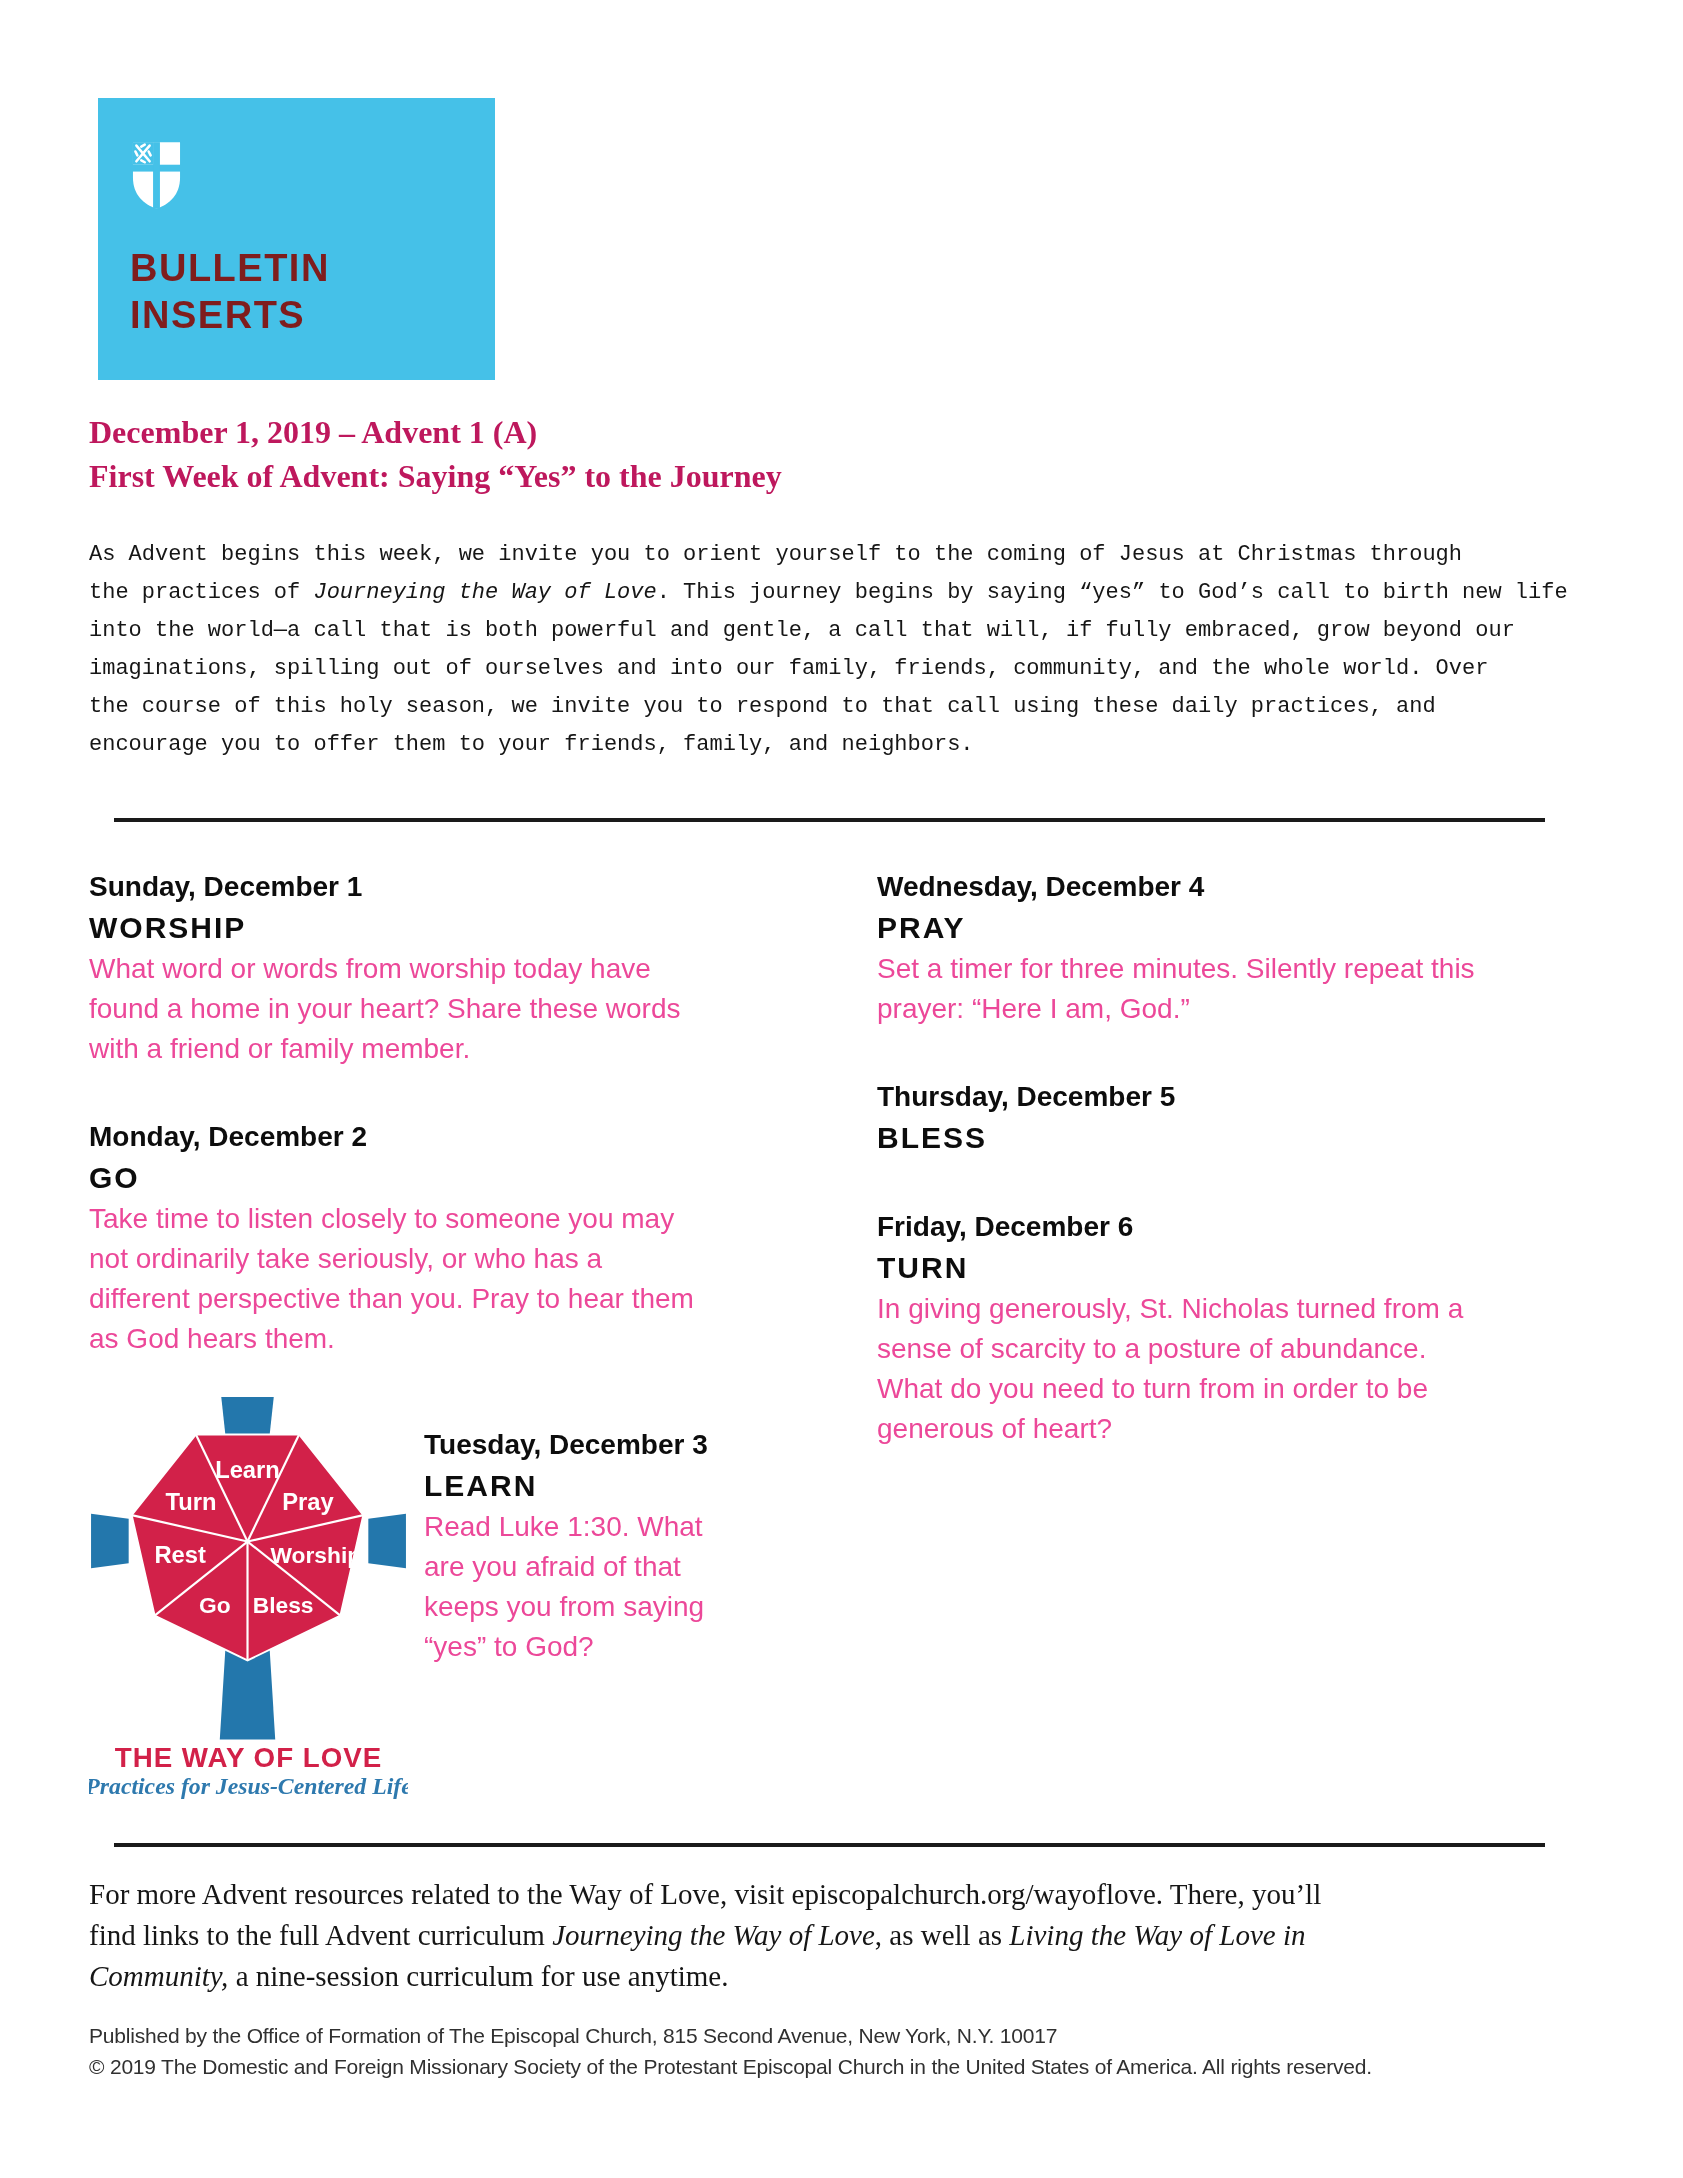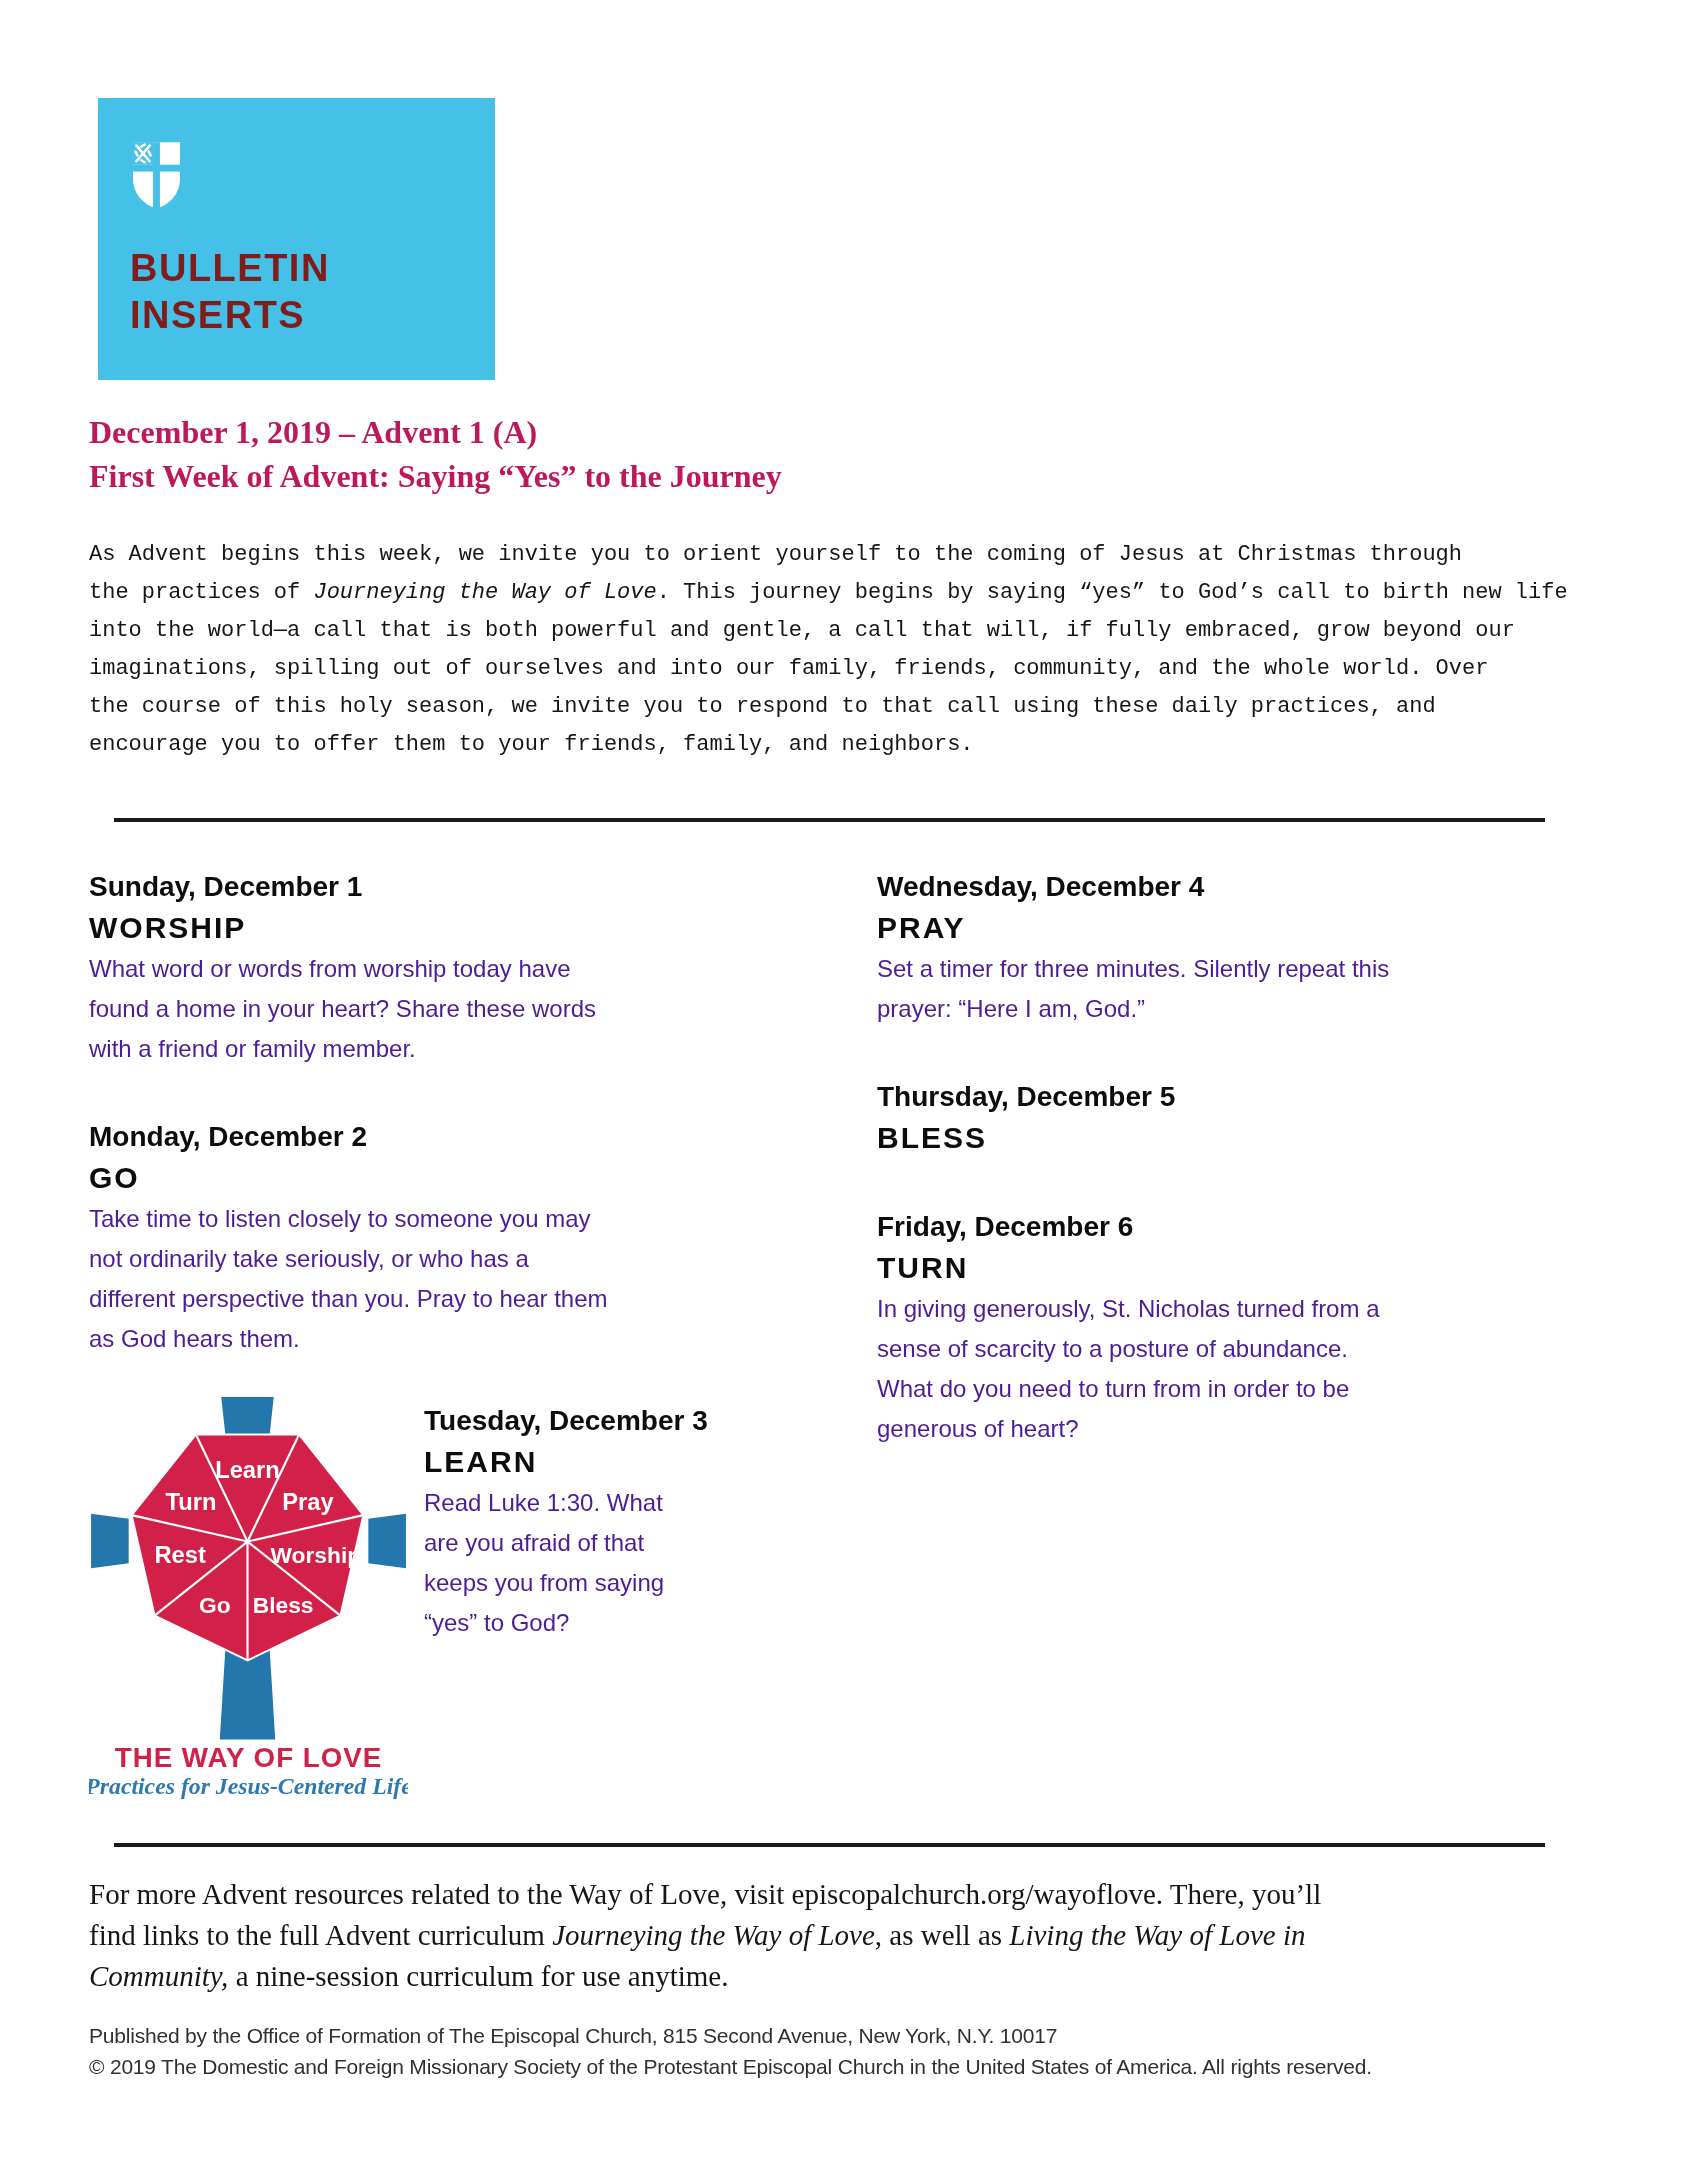--- a/index.html
+++ b/index.html
@@ -18,24 +18,24 @@
   .rule{position:absolute;left:114px;width:1431px;height:4px;background:#1a1a1a;}
   .rule-1{top:818px;}
   .rule-2{top:1843px;}
   
   .col{position:absolute;top:867px;}
   .col-left{left:89px;width:669px;}
   .col-right{left:877px;width:687px;}
   .day{margin-bottom:48px;}
   .day-heading{font-size:28px;font-weight:bold;line-height:40px;color:#0d0d0d;}
   .day-practice{font-size:30px;font-weight:bold;letter-spacing:2px;line-height:42px;color:#0d0d0d;}
-  .day-text{font-size:24px;line-height:40px;white-space:pre-line;color:#4c1d95;}
+  .day-text{font-size:28px;line-height:40px;white-space:pre-line;color:#ec4899;}
   .logo-row{display:flex;margin-top:-14px;}
   .logo-box{flex:0 0 319px;}
-  .tuesday{margin-left:16px;margin-top:8px;width:356px;}
+  .tuesday{margin-left:16px;margin-top:32px;width:356px;}
   
   .footer-para{position:absolute;left:89px;top:1874px;width:1480px;font-family:"Liberation Serif",serif;font-size:29px;line-height:41px;white-space:pre-line;color:#161616;}
   .small-print{position:absolute;left:89px;top:2020px;font-size:21px;line-height:31px;color:#303030;letter-spacing:-0.2px;}
   .wol-title-text{font-family:"Liberation Sans",sans-serif;font-weight:bold;}
   .wol-sub-text{font-family:"Liberation Serif",serif;font-style:italic;font-weight:bold;}
   .seg-label{font-family:"Liberation Sans",sans-serif;font-weight:bold;fill:#ffffff;}
 </style>
 </head>
 <body>
 

